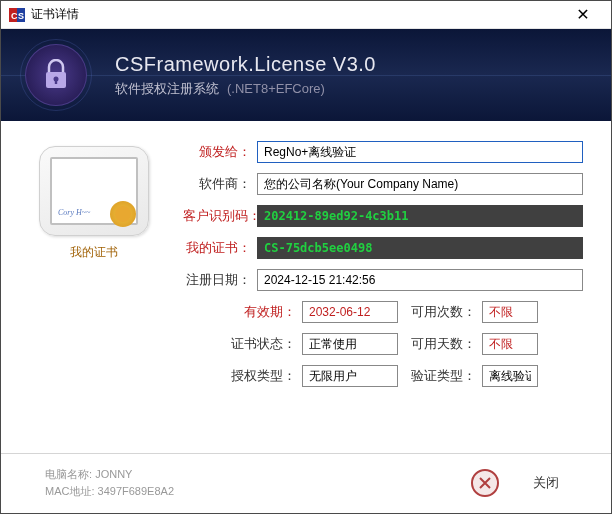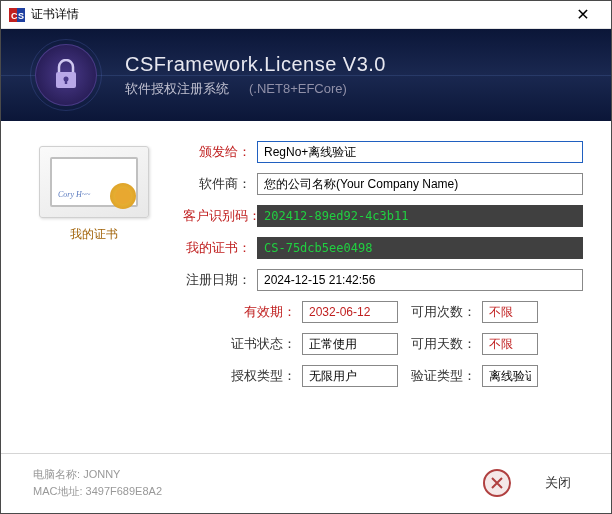--- a/index.html
+++ b/index.html
@@ -2,52 +2,52 @@
 <html><head>
 <meta charset="utf-8">
 <style>
 * { box-sizing: border-box; margin: 0; padding: 0; }
 body { font-family: "Microsoft YaHei", sans-serif; font-size: 12px; background: #fff; }
 .window { width: 612px; height: 514px; border: 1px solid #4a4a4a; background: #fff; position: relative; }
 .titlebar { height: 28px; background: #fff; display: flex; align-items: center; padding: 0 8px; border-bottom: 1px solid #e5e5e5; }
 .titlebar .logo { width: 16px; height: 14px; margin-right: 6px; }
 .titlebar .title { font-size: 12px; color: #000; flex: 1; }
 .titlebar .close { width: 40px; text-align: center; font-size: 16px; cursor: pointer; color: #000; }
-.header { height: 92px; background: linear-gradient(180deg, #0b1638 0%, #1a2850 50%, #0b1638 100%); display: flex; align-items: center; padding: 0 34px; position: relative; }
+.header { height: 92px; background: linear-gradient(180deg, #0b1638 0%, #1a2850 50%, #0b1638 100%); display: flex; align-items: center; padding: 0 24px; position: relative; }
 .header::before { content: ''; position: absolute; left: 0; right: 0; top: 50%; height: 1px; background: rgba(100,130,200,0.2); }
 .lock-badge { width: 62px; height: 62px; border-radius: 50%; background: radial-gradient(circle, #4a3a8a 0%, #2a1f5a 70%); display: flex; align-items: center; justify-content: center; position: relative; border: 1px solid rgba(120,100,200,0.4); }
 .lock-badge::before { content: ''; position: absolute; inset: -6px; border-radius: 50%; border: 1px solid rgba(80,100,180,0.3); }
 .header-text { margin-left: 28px; color: #fff; }
 .header-text h1 { font-size: 20px; font-weight: normal; color: #e8e8f0; letter-spacing: 0.5px; }
 .header-text .sub { font-size: 13px; color: #c0c0d0; margin-top: 4px; }
-.header-text .sub .tag { color: #9090a8; margin-left: 20px; }
+.header-text .sub .tag { color: #9090a8; margin-left: 8px; }
 .content { padding: 20px 28px 10px 28px; display: flex; }
 .cert-panel { width: 130px; text-align: center; padding-top: 5px; }
-.cert-img { width: 110px; height: 72px; border: 1px solid #d0d0d0; border-radius: 3px; background: linear-gradient(160deg,#fafafa,#e8e8e8); margin: 0 auto 8px; position: relative; box-shadow: 1px 1px 3px rgba(0,0,0,0.15); text-decoration: underline; }
+.cert-img { width: 110px; height: 90px; border: 1px solid #d0d0d0; border-radius: 16px; background: linear-gradient(160deg,#fafafa,#e8e8e8); margin: 0 auto 8px; position: relative; box-shadow: 1px 1px 3px rgba(0,0,0,0.15); text-decoration: underline; }
 .cert-inner { position: absolute; inset: 10px; border: 2px solid #c0c0c0; border-radius: 2px; background: #fff; }
 .cert-sig { position: absolute; bottom: 18px; left: 18px; font-size: 8px; color: #5a7abf; font-style: italic; font-family: cursive; }
 .cert-seal { position: absolute; bottom: 8px; right: 12px; width: 26px; height: 26px; border-radius: 50%; background: radial-gradient(circle,#f0c040,#d89820); }
 .cert-seal::after { content:''; position:absolute; inset:5px; border-radius:50%; background:#e8a830; }
 .cert-caption { font-size: 12px; color: #a16207; }
 .form { flex: 1; margin-left: 20px; }
 .form-row { display: flex; align-items: center; margin-bottom: 10px; justify-content: center; }
 .form-row.gap { }
 .lbl { width: 72px; text-align: right; font-size: 13px; color: #333; }
 .lbl.red { color: #c02020; }
 .fld { flex: 1; height: 22px; border: 1px solid #888; padding: 2px 6px; font-size: 12px; margin-left: 6px; background: #fff; }
 .fld.hl { border: 1px solid #2060c0; }
-.fld.dark { background: #404040; border: 1px solid #404040; color: #20d040; font-family: Consolas, monospace; }
+.fld.dark { background: #404040; border: 1px solid #404040; color: #20d040; font-family: Consolas, monospace; font-weight: bold; }
 .half { display: flex; align-items: center; }
 .half .lbl { width: 72px; }
 .half .fld { width: 96px; flex: none; }
 .half2 { display: flex; align-items: center; margin-left: 12px; }
 .half2 .lbl { width: 66px; }
 .half2 .fld { width: 56px; flex: none; }
 .red-text { color: #c02020; }
-.footer { position: absolute; bottom: 0; left: 0; right: 0; border-top: 1px solid #d5d5d5; padding: 12px 32px; display: flex; align-items: center; background: #fff; }
+.footer { position: absolute; bottom: 0; left: 0; right: 0; border-top: 1px solid #d5d5d5; padding: 12px 44px; display: flex; align-items: center; background: #fff; }
 .footer-info { font-size: 11px; color: #999; line-height: 1.6; }
 .footer-actions { margin-left: auto; display: flex; align-items: center; gap: 26px; }
 .btn-icon { width: 28px; height: 28px; border-radius: 50%; border: 2px solid #b04040; background: #f5e8e8; display: flex; align-items: center; justify-content: center; cursor: pointer; }
 .btn-close { font-size: 13px; color: #333; border: none; background: none; cursor: pointer; padding: 4px 8px; }
 </style>
 </head>
 <body>
 
 <div class="window">
   <div class="titlebar">

